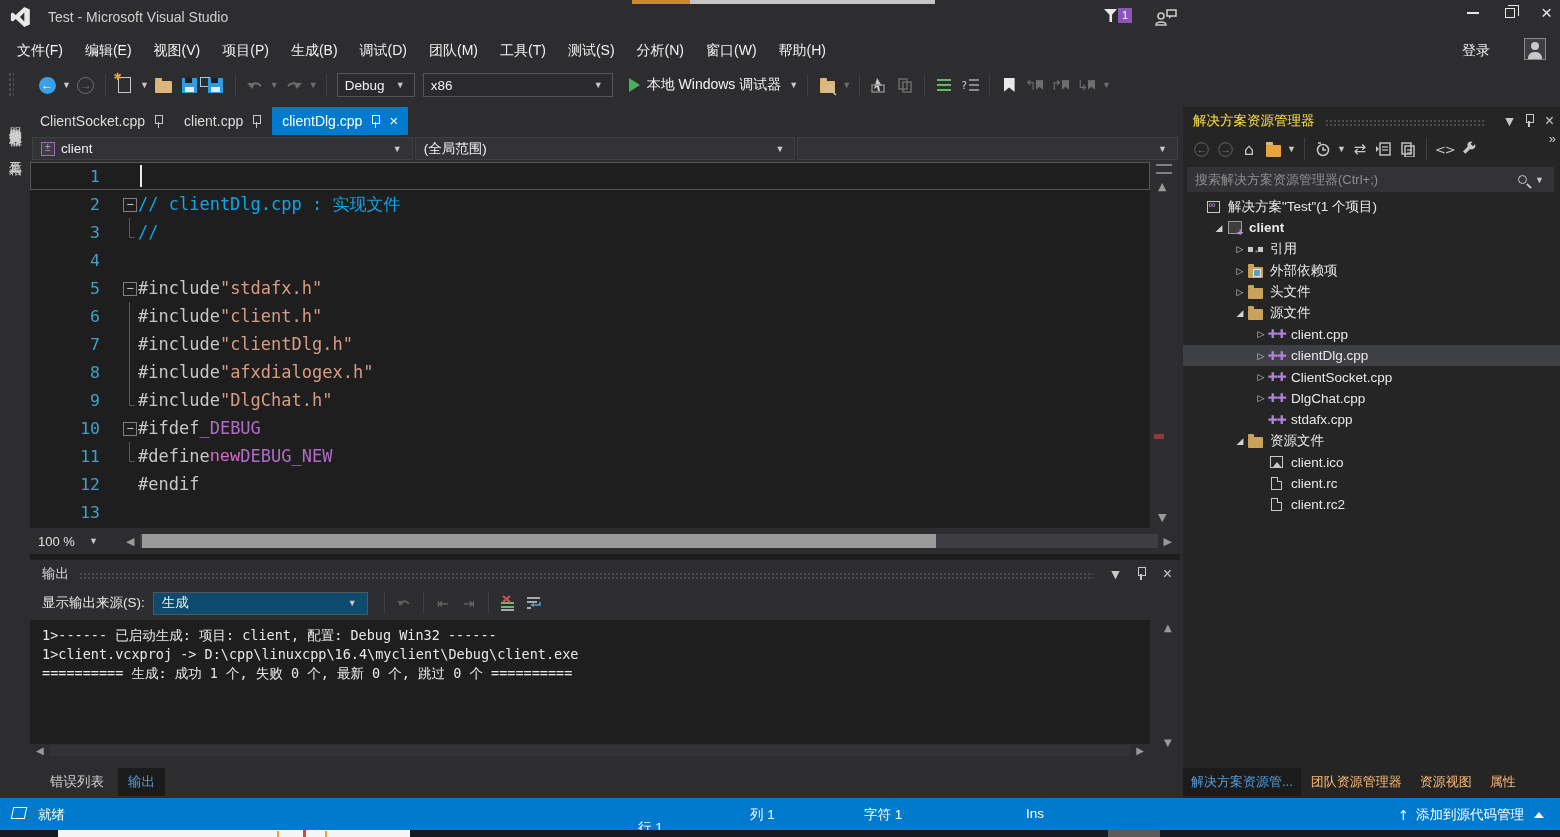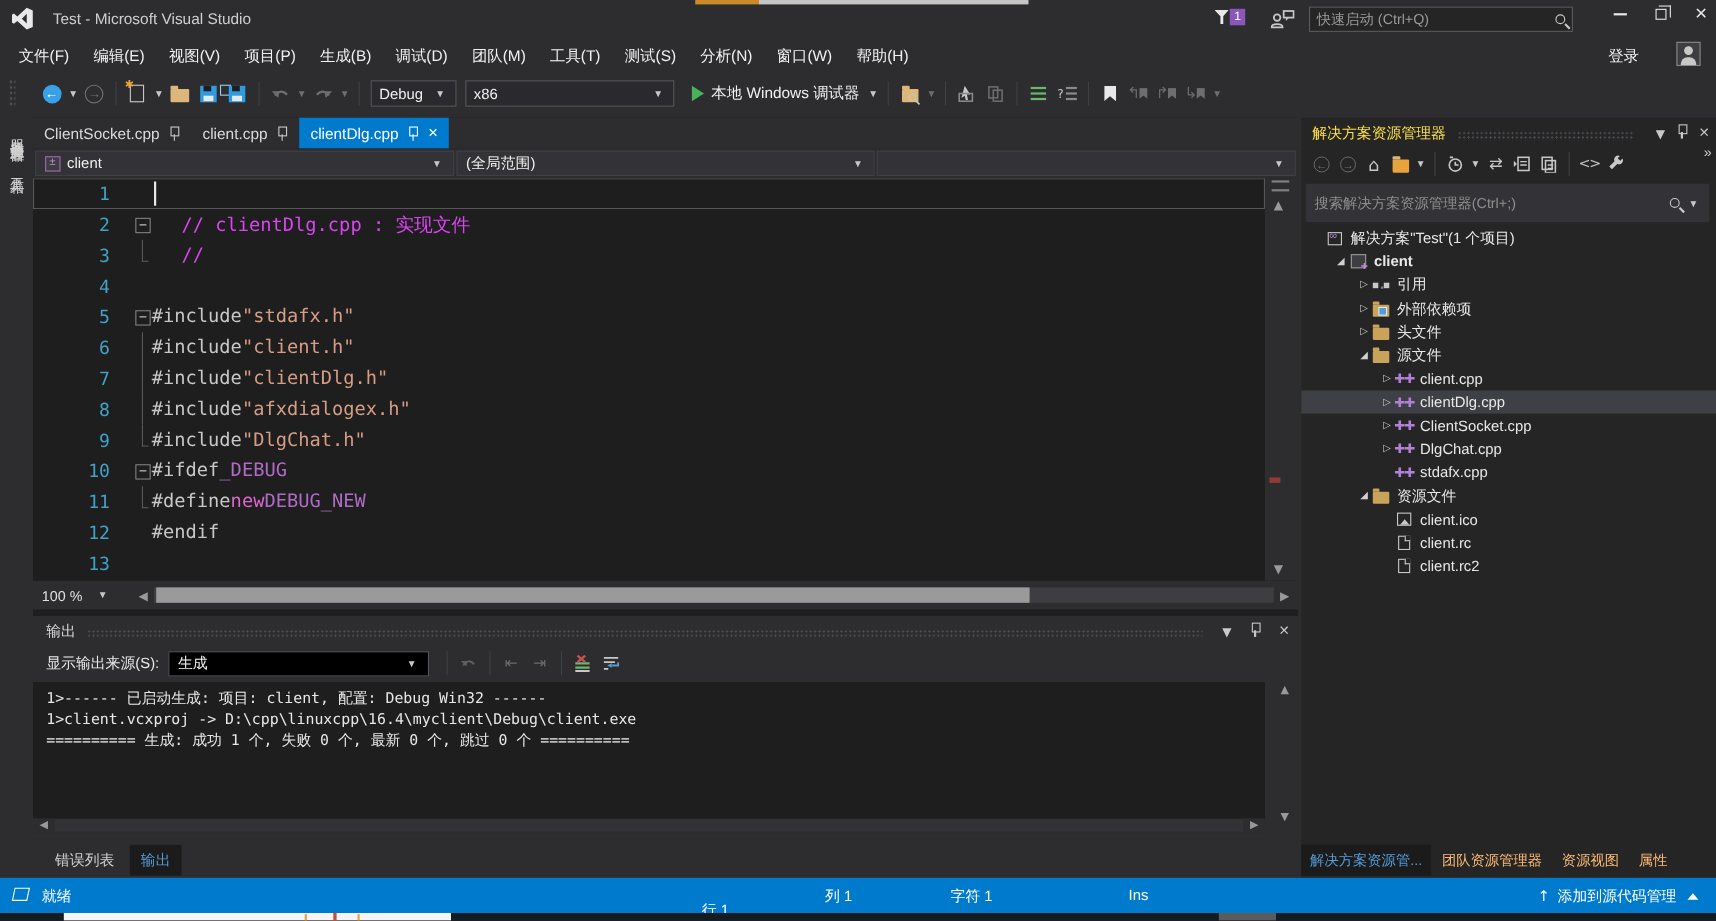--- a/index.html
+++ b/index.html
@@ -94,22 +94,22 @@
   .cppbadge::after { content:"±"; color:#C08BD8; font-size:10px; position:absolute; left:3px; top:-1px; }
 
   .codearea { position:absolute; left:30px; top:162px; width:1120px; height:366px; background:#1E1E1E; overflow:hidden; }
   .code-row { display:flex; height:28px; align-items:center; font-family:"DejaVu Sans Mono",monospace; font-size:17px; position:relative; }
   .lnum { flex:0 0 92px; text-align:right; padding-right:22px; color:#3FA3C8; font-size:16.5px; }
   .fold { flex:0 0 16px; height:28px; position:relative; }
   .fold.box::before { content:"−"; position:absolute; top:8px; left:1px; width:12px; height:12px; line-height:10px; text-align:center;
                       border:1px solid #808080; color:#C8C8C8; font-size:12px; background:#1E1E1E; }
   .fold.vline::before { content:""; position:absolute; left:7px; top:0; bottom:0; border-left:1px solid #585858; }
   .fold.end::before { content:""; position:absolute; left:7px; top:0; height:19px; width:5px; border-left:1px solid #585858; border-bottom:1px solid #585858; }
-  .tk-com { color:#d946ef;margin-left:27px; } .tk-pre { color:#C8C8C8; } .tk-str { color:#D69D85; }
-  .tk-mac { color:#B06BC6; } .tk-kw { color:#DC67CE; }
+  .tk-com { color:#0ea5e9; } .tk-pre { color:#C8C8C8; } .tk-str { color:#D69D85; }
+  .tk-mac { color:#B06BC6; } .tk-kw { color:#DC67CE;font-family:Liberation Mono, monospace; }
   .code-row.current { box-shadow:inset 0 0 0 1px #565656; }
   .code-row.current .caretbar { position:absolute; left:110px; top:3px; width:2px; height:22px; background:#E8E8E8; }
 
   
   .vsb { position:absolute; left:1150px; top:162px; width:30px; height:366px; background:#2D2D30; }
   .vsb .split { position:absolute; left:6px; top:2px; width:16px; height:10px; border-top:2px solid #808080; border-bottom:2px solid #808080; }
   .vsb .up { position:absolute; left:8px; top:18px; color:#999; font-size:11px; }
   .vsb .down { position:absolute; left:8px; bottom:4px; color:#999; font-size:11px; }
   .vsb .mark { position:absolute; left:4px; top:272px; width:10px; height:5px; background:#8F3A36; }
 
@@ -124,21 +124,21 @@
 
   
   .outpanel { position:absolute; left:30px; top:560px; width:1150px; height:203px; background:#2D2D30; }
   .outhead { position:absolute; left:0; top:4px; width:100%; height:20px; display:flex; align-items:center; }
   .outhead .t { color:#D8D8D8; font-size:13.5px; margin-left:12px; }
   .dots { flex:1; height:9px; margin:4px 10px 0 10px;
           background-image:radial-gradient(#4a4a50 1px, transparent 1.1px); background-size:4px 4px; }
   .outhead .hic { color:#C8C8C8; margin:0 8px; font-size:11px; }
   .outbar { position:absolute; left:0; top:28px; width:100%; height:30px; display:flex; align-items:center; }
   .outbar .lbl { color:#E8E8E8; font-size:13.5px; margin:0 8px 0 12px; }
-  .outcombo { width:237px; height:23px; background:#000000; border:1px solid #54545A; display:flex; align-items:center; padding:0 8px; font-size:13.5px; }
+  .outcombo { width:215px; height:23px; background:#0c4a6e; border:1px solid #54545A; display:flex; align-items:center; padding:0 8px; font-size:13.5px; }
   .outcombo .caret { margin-left:auto; }
   .outtext { position:absolute; left:0; top:60px; width:1120px; height:130px; background:#1E1E1E;
              font-family:"DejaVu Sans Mono",monospace; font-size:13.5px; color:#E8E8E8; padding:6px 0 0 12px; line-height:19px; white-space:pre; }
   .outvsb { position:absolute; right:4px; top:60px; width:16px; height:130px; background:#2D2D30; }
   .outvsb .up { position:absolute; top:2px; left:4px; color:#999; font-size:10px; }
   .outvsb .down { position:absolute; bottom:2px; left:4px; color:#999; font-size:10px; }
   .outhsb { position:absolute; left:0; bottom:6px; width:1120px; height:13px; background:#2D2D30; display:flex; align-items:center; }
   .outhsb .a { color:#999; font-size:10px; margin:0 6px; }
   .outhsb .tr { flex:1; height:11px; background:#333337; }
 
@@ -148,21 +148,21 @@
   .btab.active { background:#1B1B1C; color:#559CD6; }
 
   
   .rpanel { position:absolute; left:1183px; top:107px; width:377px; bottom:39px; background:#252526; }
   .rhead { display:flex; align-items:center; height:26px; padding:2px 6px 0 10px; }
   .rhead .t { color:#fde047; font-size:13.5px; white-space:nowrap; }
   .rhead .hic { color:#C8C8C8; margin-left:10px; font-size:11px; }
   .rtool { display:flex; align-items:center; height:32px; padding-left:6px; position:relative; }
   .rtool .ti { width:22px; height:22px; }
   .rtool .ovf { position:absolute; right:4px; top:-2px; color:#C8C8C8; font-size:13px; }
-  .rsearch { margin:2px 6px 4px 4px; height:35px; background:#333337; display:flex; align-items:center; padding:0 8px; }
+  .rsearch { margin:2px 6px 4px 4px; height:25px; background:#333337; display:flex; align-items:center; padding:0 8px; }
   .rsearch .ph { flex:1; color:#8E8E8E; font-size:13px; }
   .tree { margin-top:4px; }
   .trow { display:flex; align-items:center; height:21.3px; font-size:13.5px; color:#E8E8E8; white-space:nowrap; }
   .trow.selected { background:#3F3F46; }
   .arrow { width:14px; text-align:center; font-size:9px; color:#D0D0D0; font-family:"DejaVu Sans",sans-serif; flex:0 0 14px; }
   .ticon { width:17px; flex:0 0 17px; display:flex; align-items:center; justify-content:center; margin-right:6px; }
   .trow .lab.bold { font-weight:bold; }
   
   .i-sln { width:13px; height:12px; border:1.4px solid #C8C8C8; position:relative; }
   .i-sln::after { content:"∞"; color:#B180D7; font-size:10px; position:absolute; left:0.5px; top:-3px; }
@@ -228,24 +228,20 @@
       <span class="badge">1</span>
     </span>
     <span class="feedback">
       <svg width="22" height="18" viewBox="0 0 22 18">
           <circle cx="6" cy="8" r="3" fill="none" stroke="#C8C8C8" stroke-width="1.6"></circle>
           <path d="M1 17c0-4 10-4 10 0z" fill="none" stroke="#C8C8C8" stroke-width="1.6"></path>
           <rect x="12" y="2" width="9" height="6" fill="none" stroke="#C8C8C8" stroke-width="1.6"></rect>
           <path d="M14 8l0 3 3-3z" fill="#C8C8C8"></path>
         </svg>
     </span>
-    <div class="quick">
-      <span class="ph">快速启动 (Ctrl+Q)</span>
-      <span class="mag"></span>
-    </div>
     <div class="winbtns">
       <span class="wmin"></span>
       <span class="wrest"></span>
       <span class="wclose">×</span>
     </div>
   </div>
 
   <div class="menubar" id="menubar">
       <span class="menu-item">文件(F)</span>
       <span class="menu-item">编辑(E)</span>

